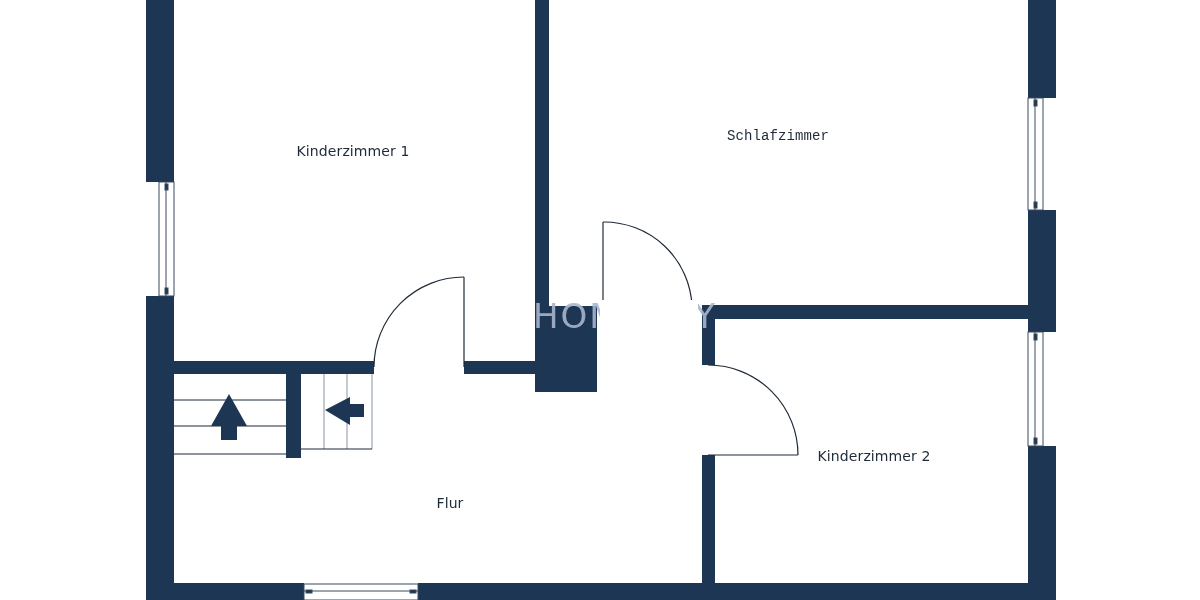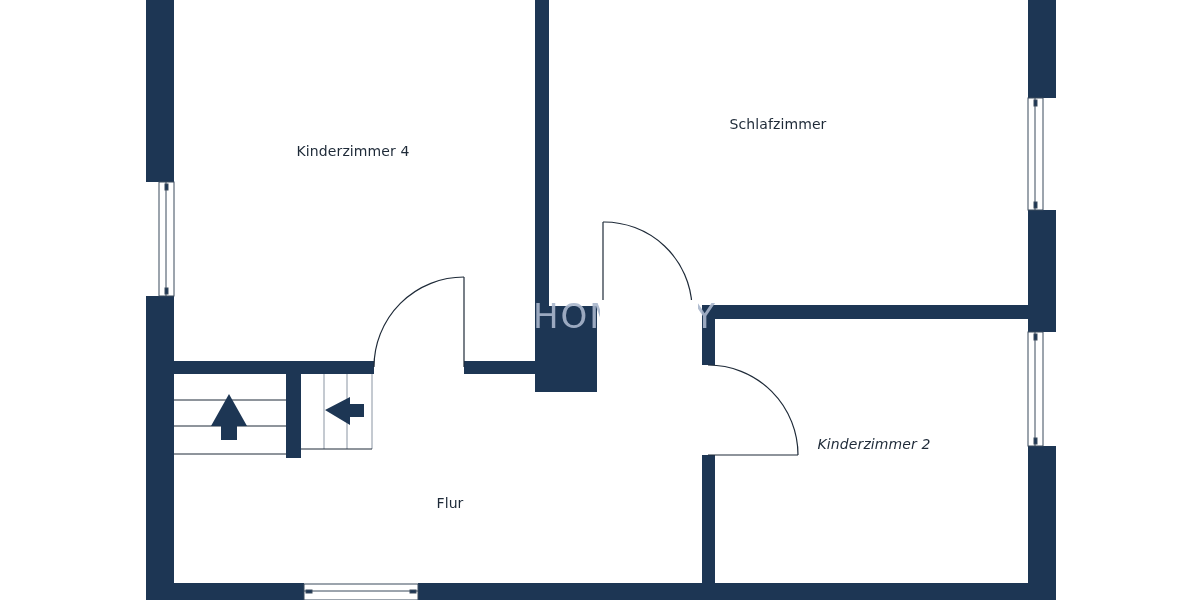--- a/index.html
+++ b/index.html
@@ -95,16 +95,16 @@
     </g>
     <polygon fill="#1d3654" points="229,394 247,426 237,426 237,440 221,440 221,426 211,426"></polygon>
     <polygon fill="#1d3654" points="325,410 350,397 350,404 364,404 364,417 350,417 350,425"></polygon>
   </g>
 </svg>
 
 <div class="watermark" style="left:533px; top:296px; opacity:0.9;">HOMEDAY</div>
 
 <div style="position:absolute; left:600px; top:300px; width:98px; height:40px; background:#ffffff;"></div>
 
-<div class="room-label" style="left:353px; top:151px;">Kinderzimmer 4</div>
-<div class="room-label" style="left:778px; top:124px;">Schlafzimmer</div>
-<div class="room-label" style="left:874px; top:444px;font-style:italic;">Kinderzimmer 2</div>
+<div class="room-label" style="left:353px; top:151px;">Kinderzimmer 1</div>
+<div class="room-label" style="left:778px; top:136px;font-family:Liberation Mono, monospace;">Schlafzimmer</div>
+<div class="room-label" style="left:874px; top:456px;">Kinderzimmer 2</div>
 <div class="room-label" style="left:450px; top:484px;margin-top:19px;">Flur</div>
 
 </body></html>

